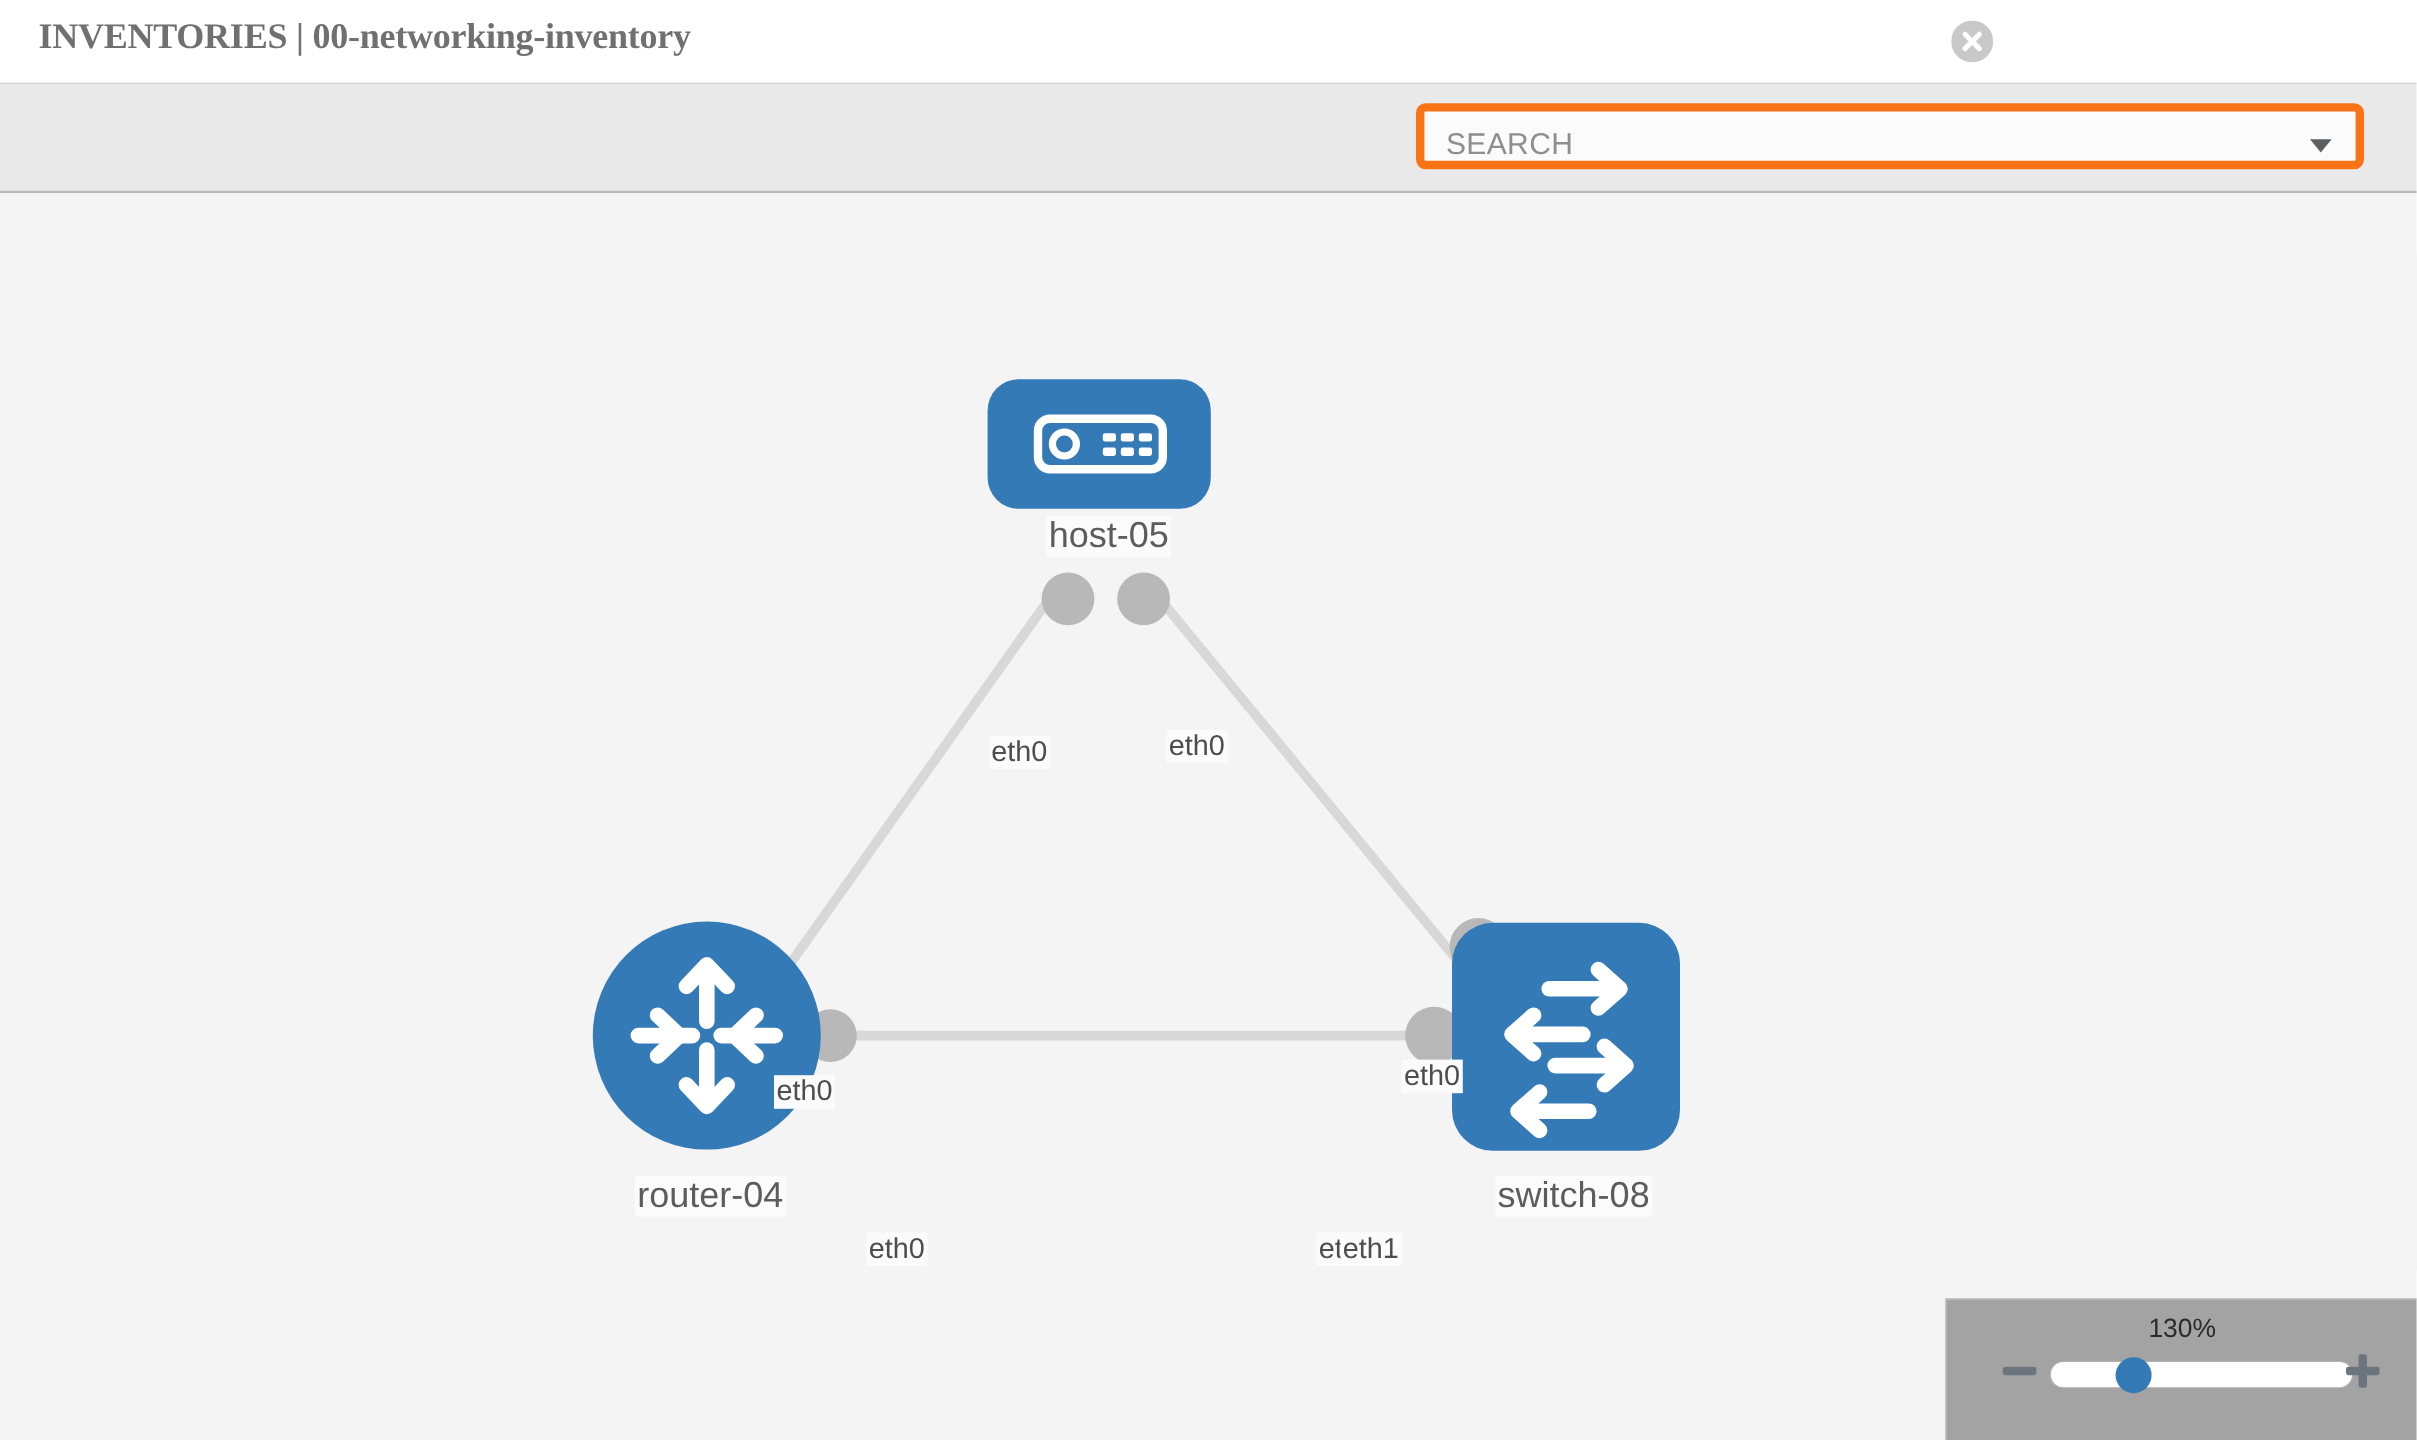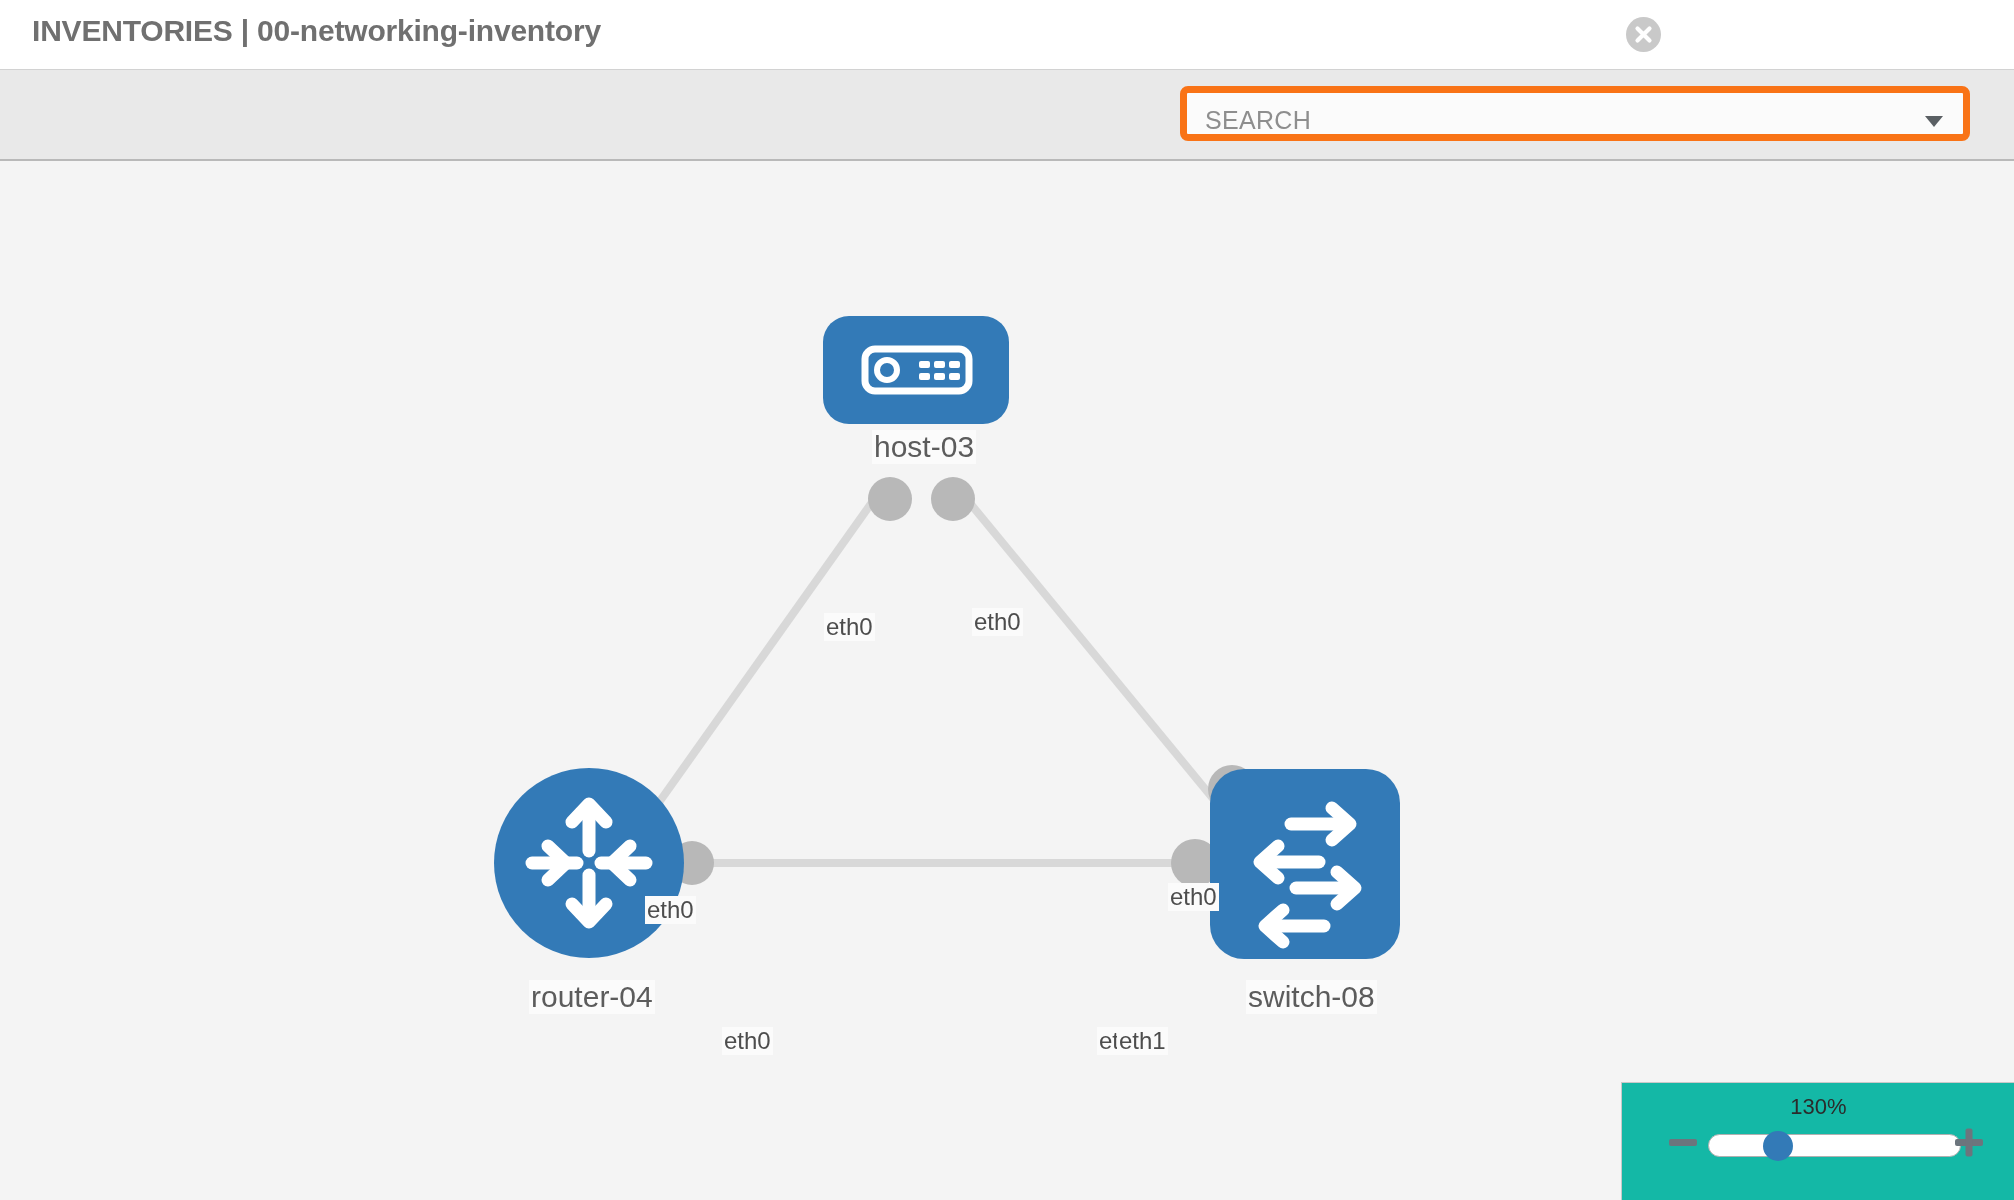--- a/index.html
+++ b/index.html
@@ -17,20 +17,21 @@
   }
 
   
   .header {
     position: absolute;
     left: 0; top: 0;
     width: 1690px;
     height: 69px;
     background: #ffffff;
     box-sizing: border-box;
+    font-family: Liberation Serif, serif;
   }
   .header-title {
     position: absolute;
     left: 32px;
     top: 14px;
     font-size: 30px;
     font-weight: bold;
     color: #707070;
     letter-spacing: -0.2px;
     white-space: nowrap;
@@ -149,21 +150,21 @@
     padding: 0 2px;
   }
 
   
   .zoom-panel {
     position: absolute;
     left: 1621px;
     top: 1082px;
     width: 393px;
     height: 118px;
-    background: #14b8a6;
+    background: #a3a3a3;
     border: 1px solid #c9c9c9;
     border-right: none;
     border-bottom: none;
     box-sizing: border-box;
   }
   .zoom-value {
     position: absolute;
     top: 11px;
     left: 0;
     width: 393px;
@@ -302,21 +303,21 @@
           <path d="M1319 701 L1262 701"></path>
           <path d="M1278 685 L1260 701 L1278 717"></path>
           <path d="M1296 727 L1353 727"></path>
           <path d="M1337 711 L1355 727 L1337 743"></path>
           <path d="M1324 765 L1267 765"></path>
           <path d="M1283 749 L1265 765 L1283 781"></path>
         </g>
       </g>
     </svg>
 
-    <div class="node-label" style="left:872px; top:269px;">host-03</div>
+    <div class="node-label" style="left:872px; top:269px;">host-05</div>
     <div class="node-label" style="left:529px; top:819px;">router-04</div>
     <div class="node-label" style="left:1246px; top:819px;">switch-08</div>
 
     <div class="link-label" style="left:824px; top:452px;">eth0</div>
     <div class="link-label" style="left:972px; top:447px;">eth0</div>
     <div class="link-label" style="left:645px; top:735px;">eth0</div>
     <div class="link-label" style="left:1168px; top:722px;">eth0</div>
     <div class="link-label" style="left:722px; top:866px;">eth0</div>
     <div class="link-label" style="left:1097px; top:866px;">eth0</div>
     <div class="link-label" style="left:1117px; top:866px;">eth1</div>

